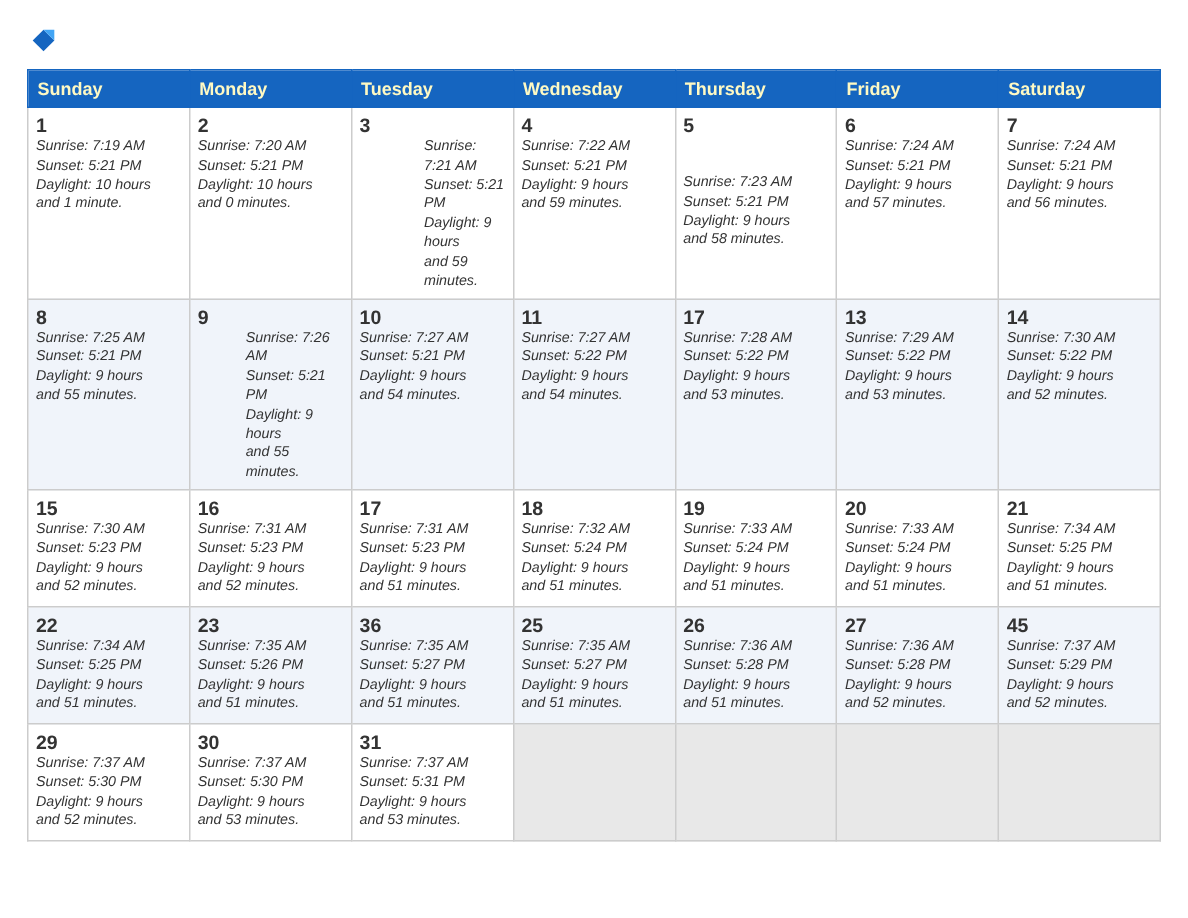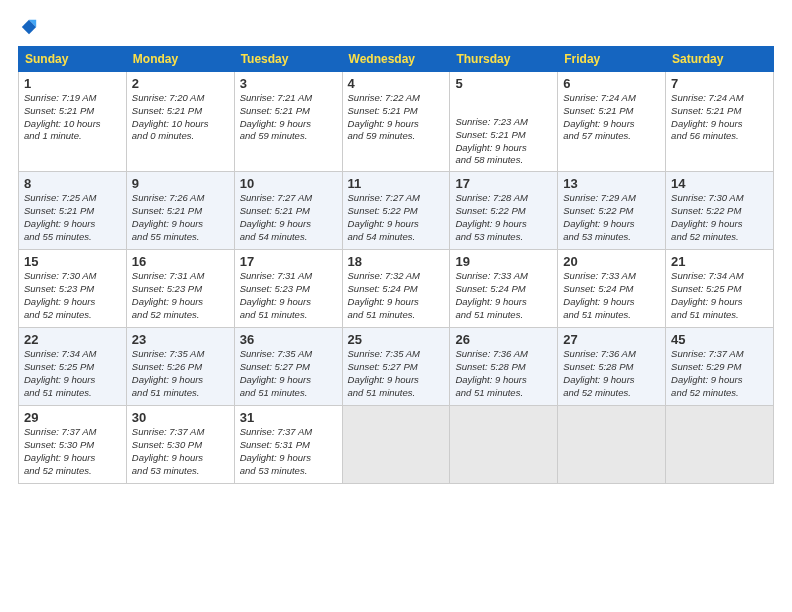--- a/index.html
+++ b/index.html
@@ -57,21 +57,21 @@
       font-size: 14px;
       color: #555;
     }
     .calendar {
       width: 100%;
       border-collapse: collapse;
       font-size: 10px;
     }
     .calendar thead tr th {
       background-color: #1565c0;
-      color: #fde047;
+      color: #fef9c3;
       text-align: left;
       padding: 5px 6px;
       font-size: 12px;
       font-weight: bold;
       border: 1px solid #1565c0;
     }
     .calendar tbody tr td {
       vertical-align: top;
       padding: 4px 5px;
       border: 1px solid #ccc;
@@ -143,21 +143,21 @@
           </td>
           <td>
             <span class="day-number">2</span>
             <div class="day-info" style="white-space: pre-line;">Sunrise: 7:20 AM
 Sunset: 5:21 PM
 Daylight: 10 hours
 and 0 minutes.</div>
           </td>
           <td>
             <span class="day-number">3</span>
-            <div class="day-info" style="white-space: pre-line;">Sunrise: 7:21 AM
+            <div class="day-info" style="white-space: pre-line; margin-left: 43px;">Sunrise: 7:21 AM
 Sunset: 5:21 PM
 Daylight: 9 hours
 and 59 minutes.</div>
           </td>
           <td>
             <span class="day-number">4</span>
             <div class="day-info" style="white-space: pre-line;">Sunrise: 7:22 AM
 Sunset: 5:21 PM
 Daylight: 9 hours
 and 59 minutes.</div>
@@ -187,21 +187,21 @@
         <tr>
           <td>
             <span class="day-number">8</span>
             <div class="day-info" style="white-space: pre-line;">Sunrise: 7:25 AM
 Sunset: 5:21 PM
 Daylight: 9 hours
 and 55 minutes.</div>
           </td>
           <td>
             <span class="day-number">9</span>
-            <div class="day-info" style="white-space: pre-line;">Sunrise: 7:26 AM
+            <div class="day-info" style="white-space: pre-line; margin-left: 32px;">Sunrise: 7:26 AM
 Sunset: 5:21 PM
 Daylight: 9 hours
 and 55 minutes.</div>
           </td>
           <td>
             <span class="day-number">10</span>
             <div class="day-info" style="white-space: pre-line;">Sunrise: 7:27 AM
 Sunset: 5:21 PM
 Daylight: 9 hours
 and 54 minutes.</div>

